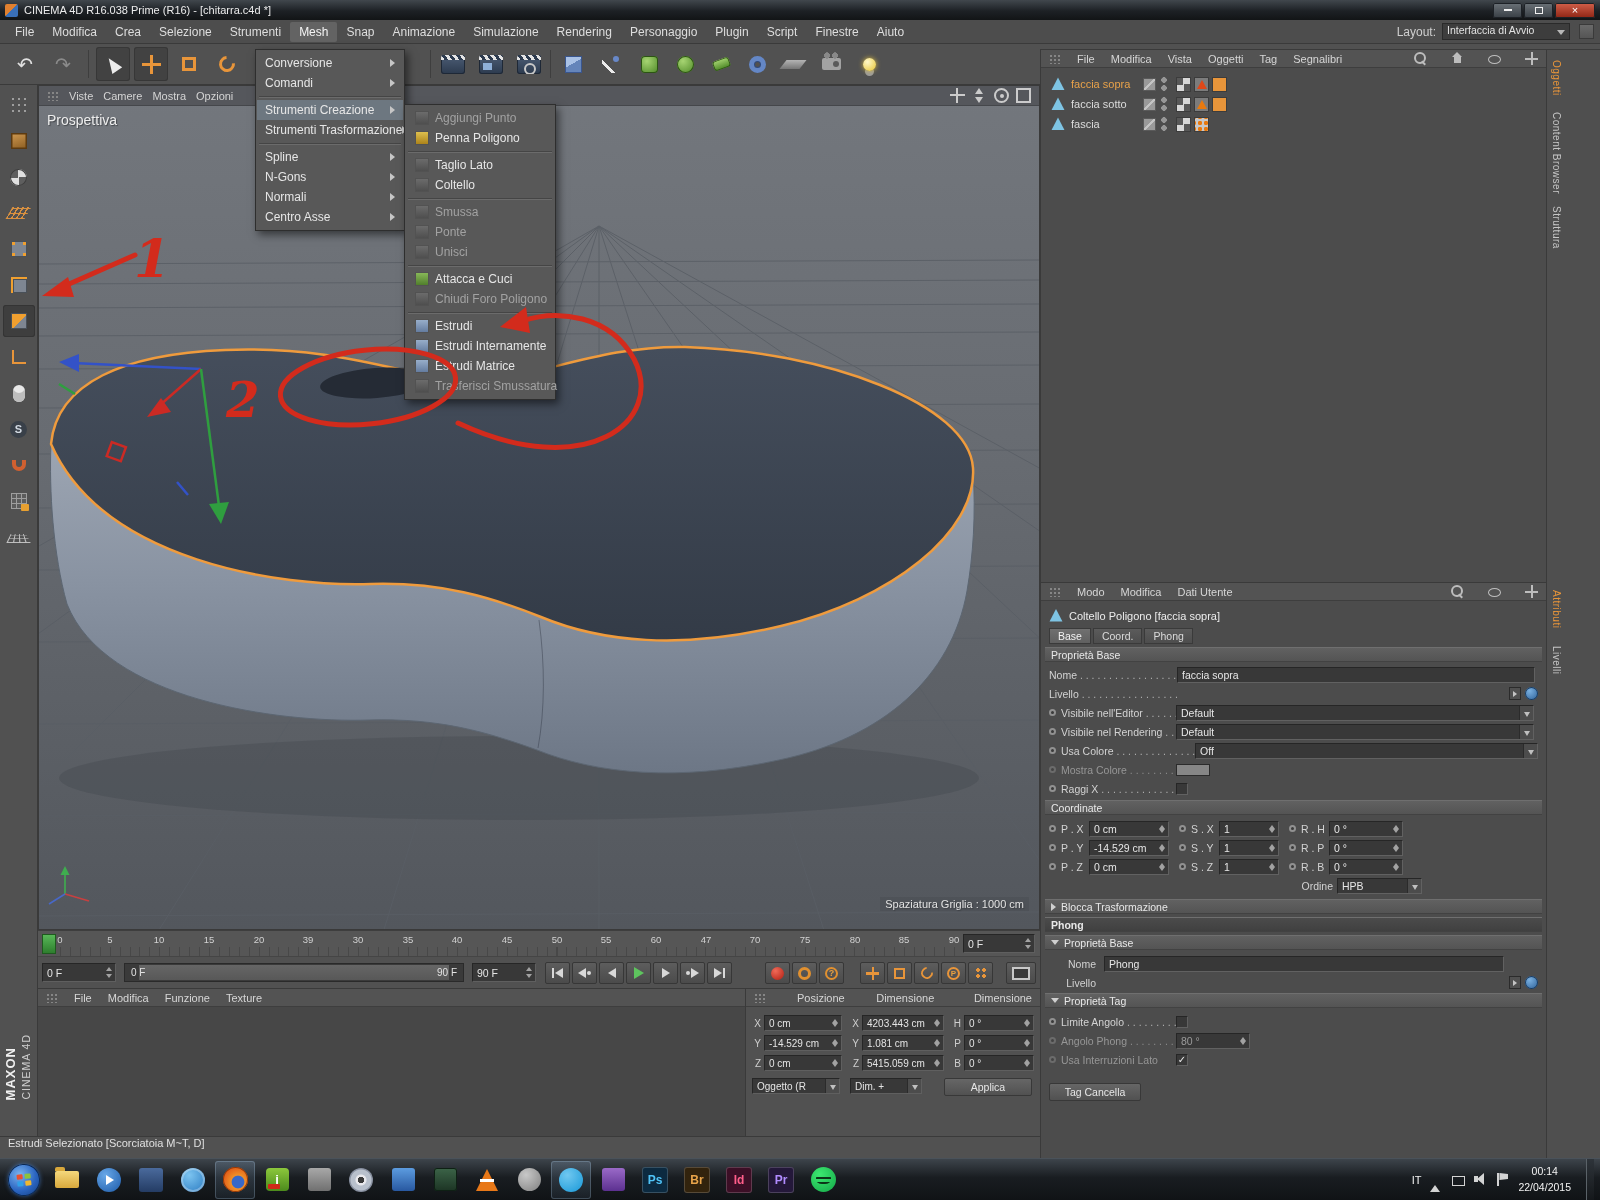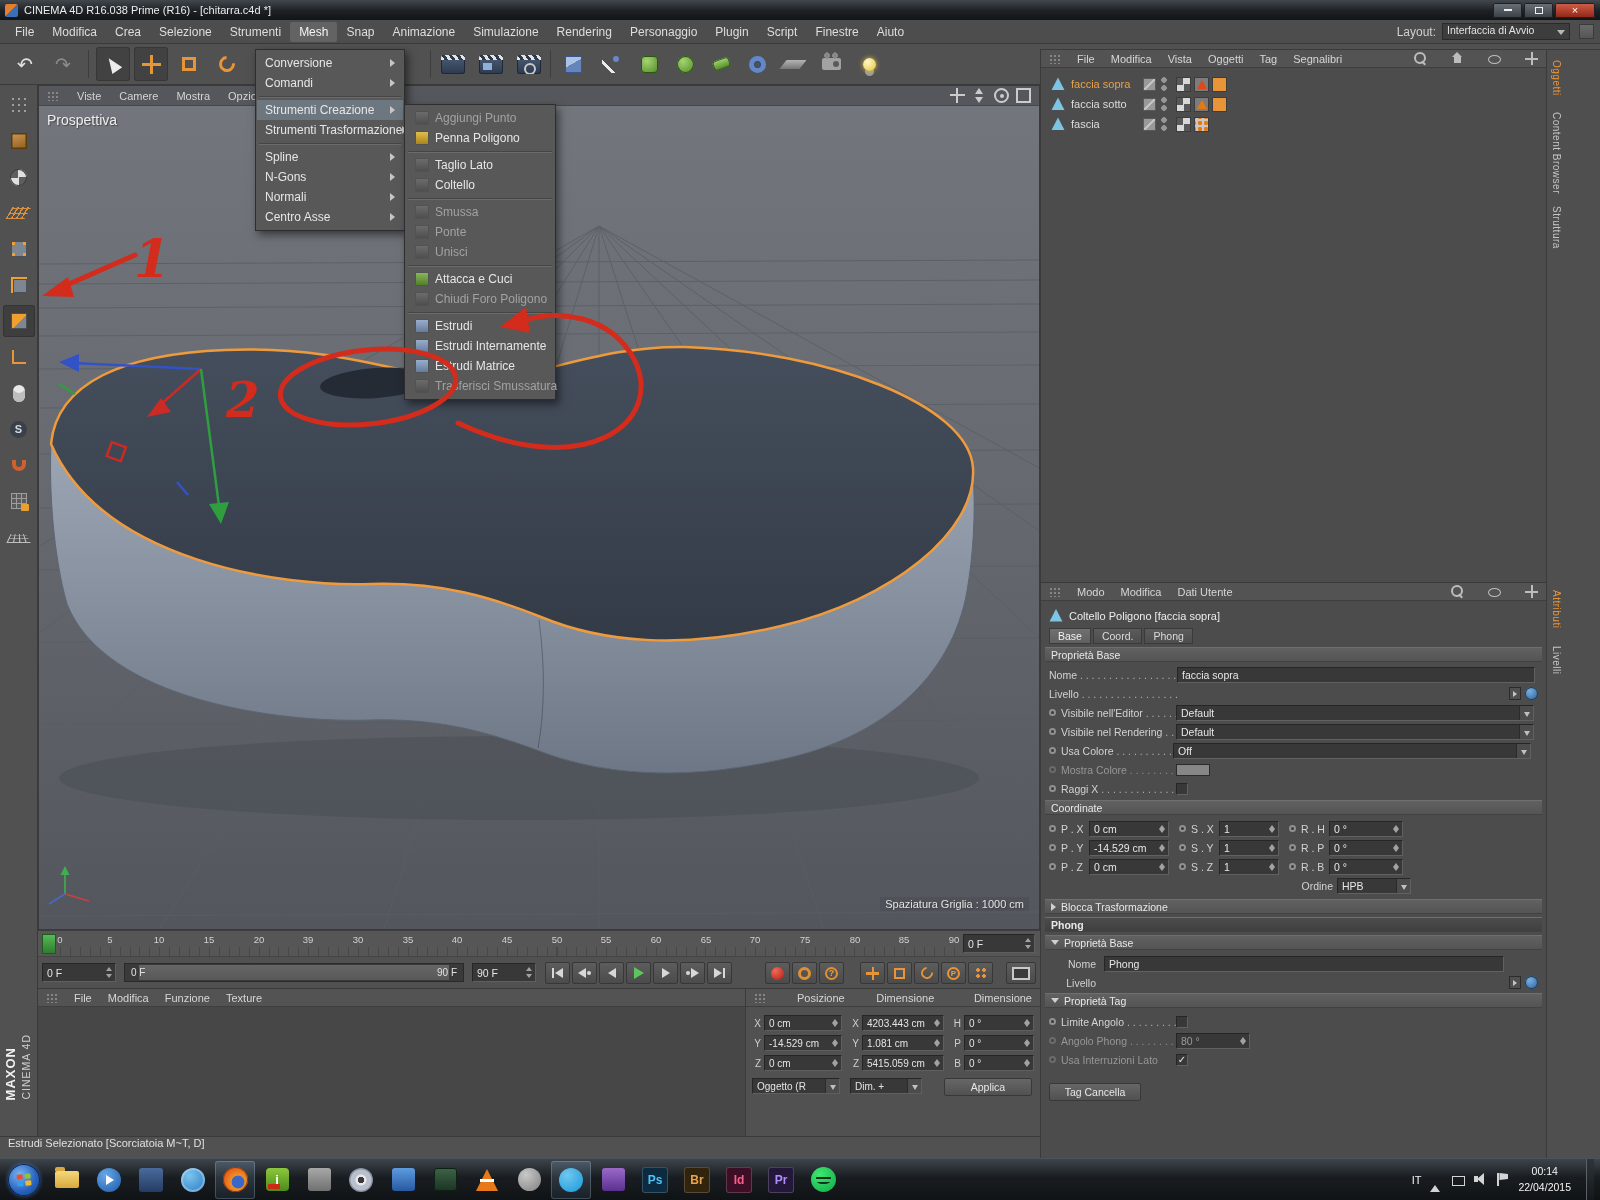--- a/index.html
+++ b/index.html
@@ -70,21 +70,21 @@
 .ic-axis::after{content:"";position:absolute;left:2px;bottom:2px;width:2.5px;height:14px;background:#e8953a}
 .ic-mouse{width:12px;height:17px;border-radius:6px;background:#e8e8e8;box-shadow:inset 0 -9px 0 #bdbdbd}
 .ic-s{width:17px;height:17px;border-radius:50%;background:#394049;display:flex;align-items:center;justify-content:center}
 .ic-s::after{content:"S";color:#d2d9e2;font-size:11px;font-weight:bold}
 .ic-mag{width:14px;height:11px;border:4px solid #d06030;border-top:none;border-radius:0 0 8px 8px}
 .ic-lockg{width:16px;height:16px;background:repeating-linear-gradient(90deg,#9e9e9e 0 1px,transparent 1px 5px),repeating-linear-gradient(0deg,#9e9e9e 0 1px,transparent 1px 5px),#5c5c5c;position:relative}
 .ic-lockg::after{content:"";position:absolute;right:-2px;bottom:-2px;width:8px;height:7px;background:#e8a030;border-radius:1px}
 .ic-grid2{width:19px;height:13px;transform:perspective(22px) rotateX(48deg);background:repeating-linear-gradient(90deg,#c2c2c2 0 1px,transparent 1px 5px),repeating-linear-gradient(0deg,#c2c2c2 0 1px,transparent 1px 5px)}
 
 #viewport{left:38px;top:85px;width:1002px;height:845px;background:#64686e;border:1px solid #3a3a3a;overflow:hidden}
-#vphead{left:0;top:0;width:1000px;height:20px;background:rgba(82,85,89,.92);border-bottom:1px solid rgba(58,60,64,.6);display:flex;align-items:center;gap:18px;padding:0 8px;font-size:11px;color:#d4d4d4;z-index:5}
+#vphead{left:0;top:0;width:1000px;height:20px;background:rgba(82,85,89,.92);border-bottom:1px solid rgba(58,60,64,.6);display:flex;align-items:center;gap:10px;padding:0 8px;font-size:11px;color:#d4d4d4;z-index:5}
 .vph-icons{margin-left:auto;display:flex;align-items:center}
 .vph-ic{width:15px;height:15px;margin-left:7px;position:relative;opacity:.9}
 .vic-pan::before{content:"";position:absolute;left:0;right:0;top:6px;height:2px;background:#d8d8d8}
 .vic-pan::after{content:"";position:absolute;top:0;bottom:0;left:6px;width:2px;background:#d8d8d8}
 .vic-zoom::before{content:"";position:absolute;left:3px;top:0;border-left:4px solid transparent;border-right:4px solid transparent;border-bottom:6px solid #d8d8d8}
 .vic-zoom::after{content:"";position:absolute;left:3px;bottom:0;border-left:4px solid transparent;border-right:4px solid transparent;border-top:6px solid #d8d8d8}
 .vic-orb{border:2px solid #d8d8d8;border-radius:50%}
 .vic-orb::after{content:"";position:absolute;left:3.5px;top:3.5px;width:4px;height:4px;border-radius:50%;background:#d8d8d8}
 .vic-max{border:2px solid #d8d8d8}
 #vplabel{left:8px;top:26px;font-size:14px;color:#ededed;text-shadow:1px 1px 1px #44474b;z-index:5}
@@ -602,21 +602,21 @@
   <span class="tick" style="left:171px">15</span>
   <span class="tick" style="left:221px">20</span>
   <span class="tick" style="left:270px">39</span>
   <span class="tick" style="left:320px">30</span>
   <span class="tick" style="left:370px">35</span>
   <span class="tick" style="left:419px">40</span>
   <span class="tick" style="left:469px">45</span>
   <span class="tick" style="left:519px">50</span>
   <span class="tick" style="left:568px">55</span>
   <span class="tick" style="left:618px">60</span>
-  <span class="tick" style="left:668px">65</span>
+  <span class="tick" style="left:668px">47</span>
   <span class="tick" style="left:717px">70</span>
   <span class="tick" style="left:767px">75</span>
   <span class="tick" style="left:817px">80</span>
   <span class="tick" style="left:866px">85</span>
   <span class="tick" style="left:916px">90</span>
   <div class="fld sp" style="left:925px;top:3px;width:72px;height:19px">
       <span>0 F</span>
     </div>
 </div>
 
@@ -849,21 +849,21 @@
   </div>
   <div class="arow" style="top:139px">
     <span class="adot"></span>
     <span class="lbl dots" style="width:115px;flex:none">Visibile nel Rendering</span>
     <div class="afld dd" style="width:358px">
         <span>Default</span>
       </div>
   </div>
   <div class="arow" style="top:158px">
     <span class="adot"></span>
-    <span class="lbl dots" style="width:112px;flex:none">Usa Colore</span>
+    <span class="lbl dots" style="width:134px;flex:none">Usa Colore</span>
     <div class="afld dd" style="width:358px">
         <span>Off</span>
       </div>
   </div>
   <div class="arow" style="top:177px">
     <span class="adot dim"></span>
     <span class="lbl dim dots" style="width:115px;flex:none">Mostra Colore</span>
     <span class="swatch"></span>
   </div>
   <div class="arow" style="top:196px">
@@ -920,21 +920,21 @@
         <span>1</span>
       </div>
     <span class="adot" style="margin-left:10px"></span>
     <span class="lbl" style="width:28px">R . B</span>
     <div class="afld sp" style="width:74px">
         <span>0 °</span>
       </div>
   </div>
   <div class="arow" style="top:293px">
     <span class="lbl" style="margin-left:246px;width:42px;text-align:right;padding-right:4px">Ordine</span>
-    <div class="afld dd" style="width:74px">
+    <div class="afld dd" style="width:85px">
         <span>HPB</span>
       </div>
   </div>
   <div class="sbar" style="top:316px">
       <span class="sarr-r"></span>
       <span>Blocca Trasformazione</span>
     </div>
   <div class="sbar dark" style="top:334px">
       <span style="font-weight:bold">Phong</span>
     </div>

